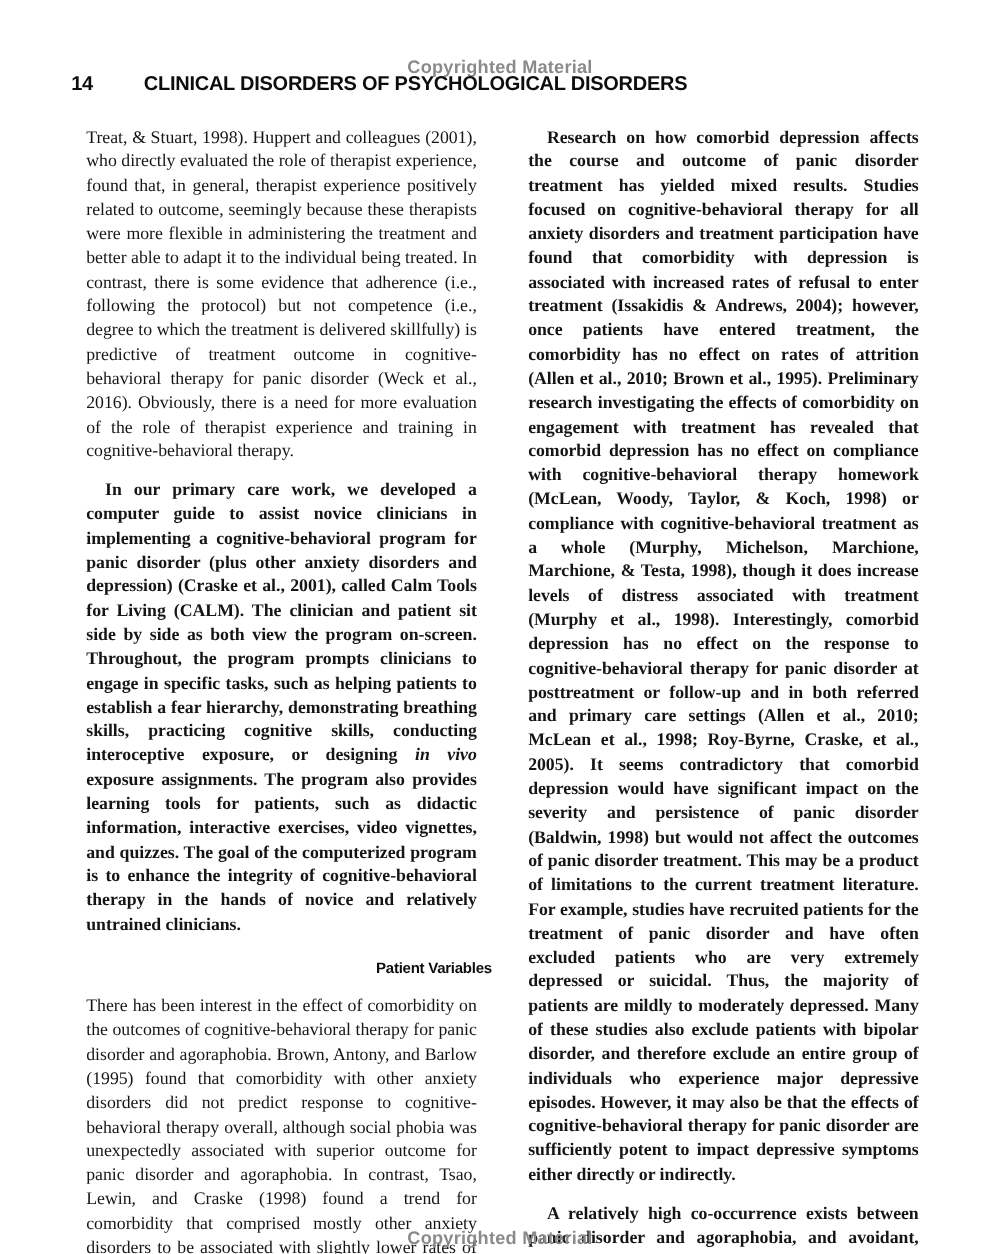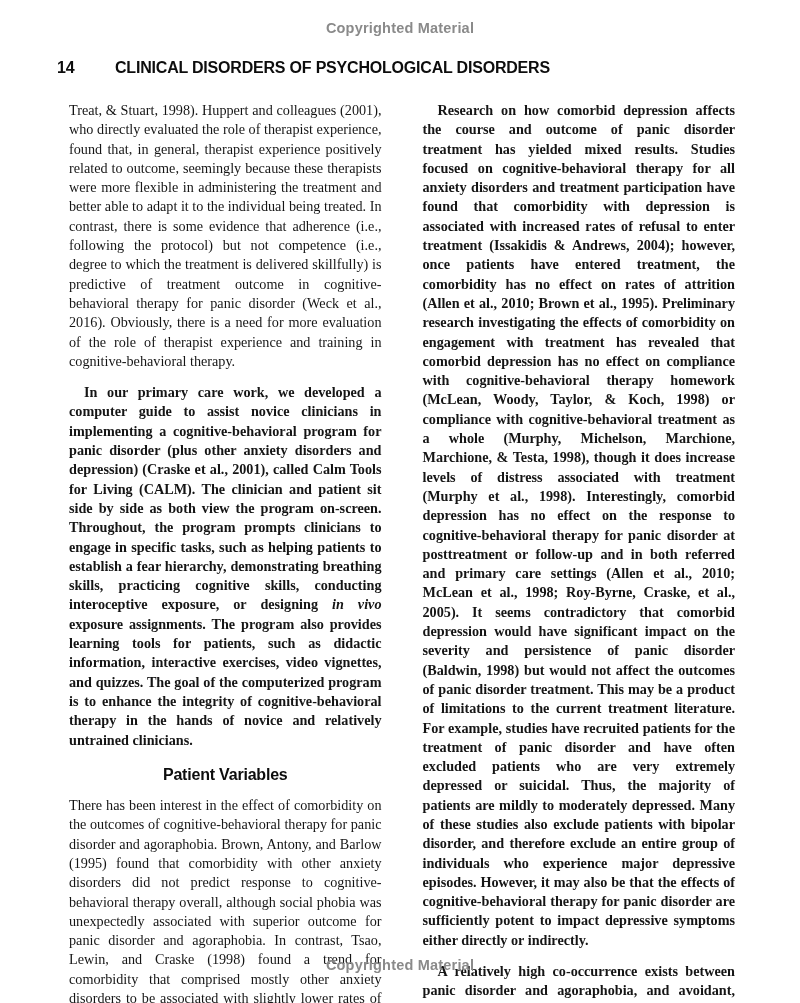--- a/index.html
+++ b/index.html
@@ -15,20 +15,21 @@
   .notice {
     position: absolute;
     left: 0;
     width: 100%;
     text-align: center;
     font-family: "Liberation Sans", sans-serif;
     font-weight: bold;
     font-size: 14.5px;
     color: #8a8a8a;
     letter-spacing: 0.2px;
+    margin-top: 26px;
   }
   .notice-top { top: 20px; }
   .notice-bottom { top: 957px; }
   .running-header {
     position: absolute;
     top: 59px;
     left: 57px;
     right: 54px;
     display: flex;
     align-items: baseline;
@@ -52,23 +53,23 @@
     flex: 0 0 auto;
     text-align: justify;
     font-size: 14.2px;
     line-height: 19.3px;
   }
   .column p { margin: 12px; }
   .column p.indent { text-indent: 15px; font-weight: bold; }
   .section-heading {
     font-family: "Liberation Sans", sans-serif;
     font-weight: bold;
-    font-size: 16px;
+    font-size: 12px;
     letter-spacing: -0.2px;
-    text-align: center;
+    text-align: right;
     margin: 15px 0 11px 0;
     color: #0d0d0d;
   }
   .italic { font-style: italic; }
 </style>
 </head>
 <body>
 
 <div class="notice notice-top">Copyrighted Material</div>
 

